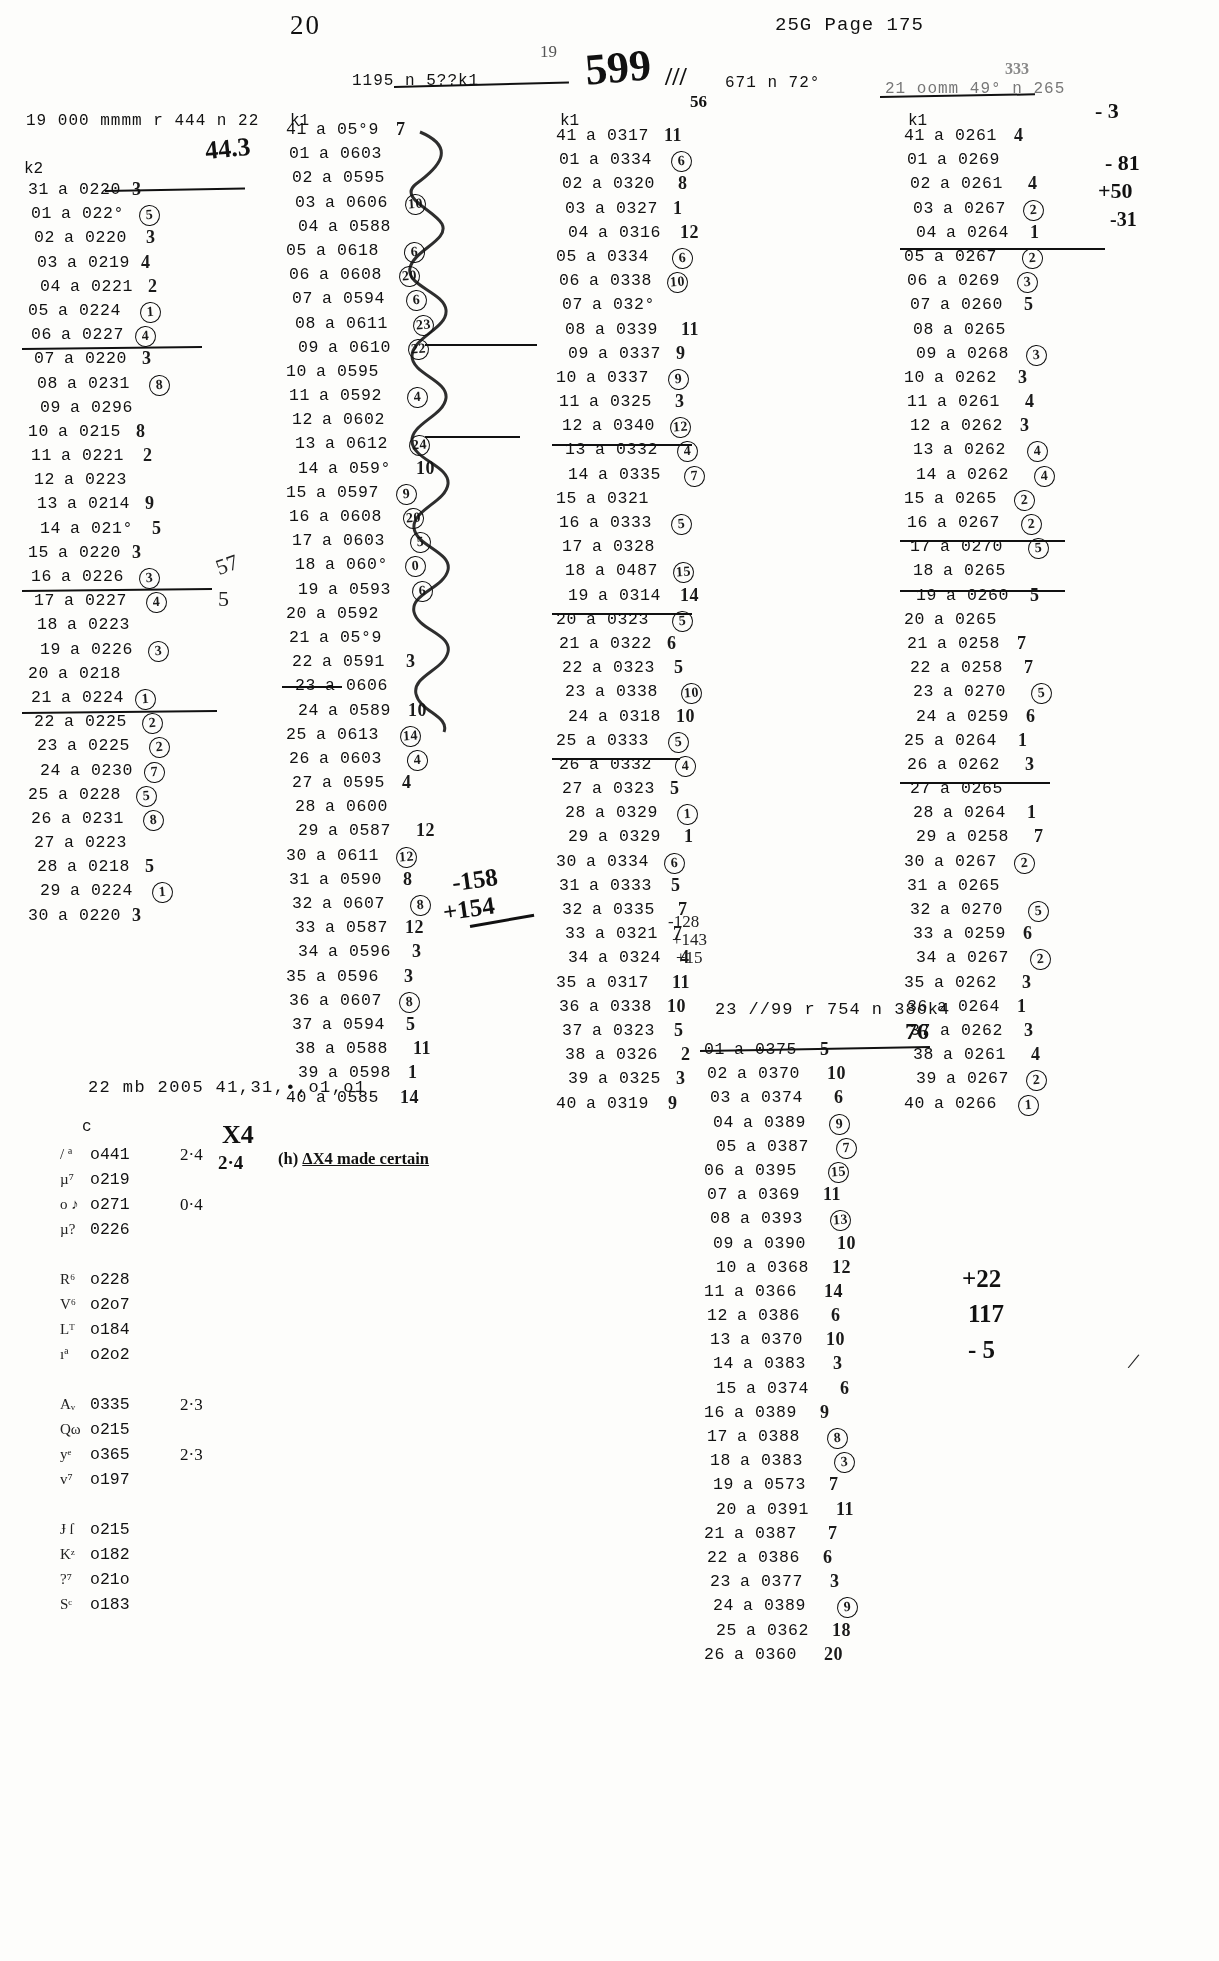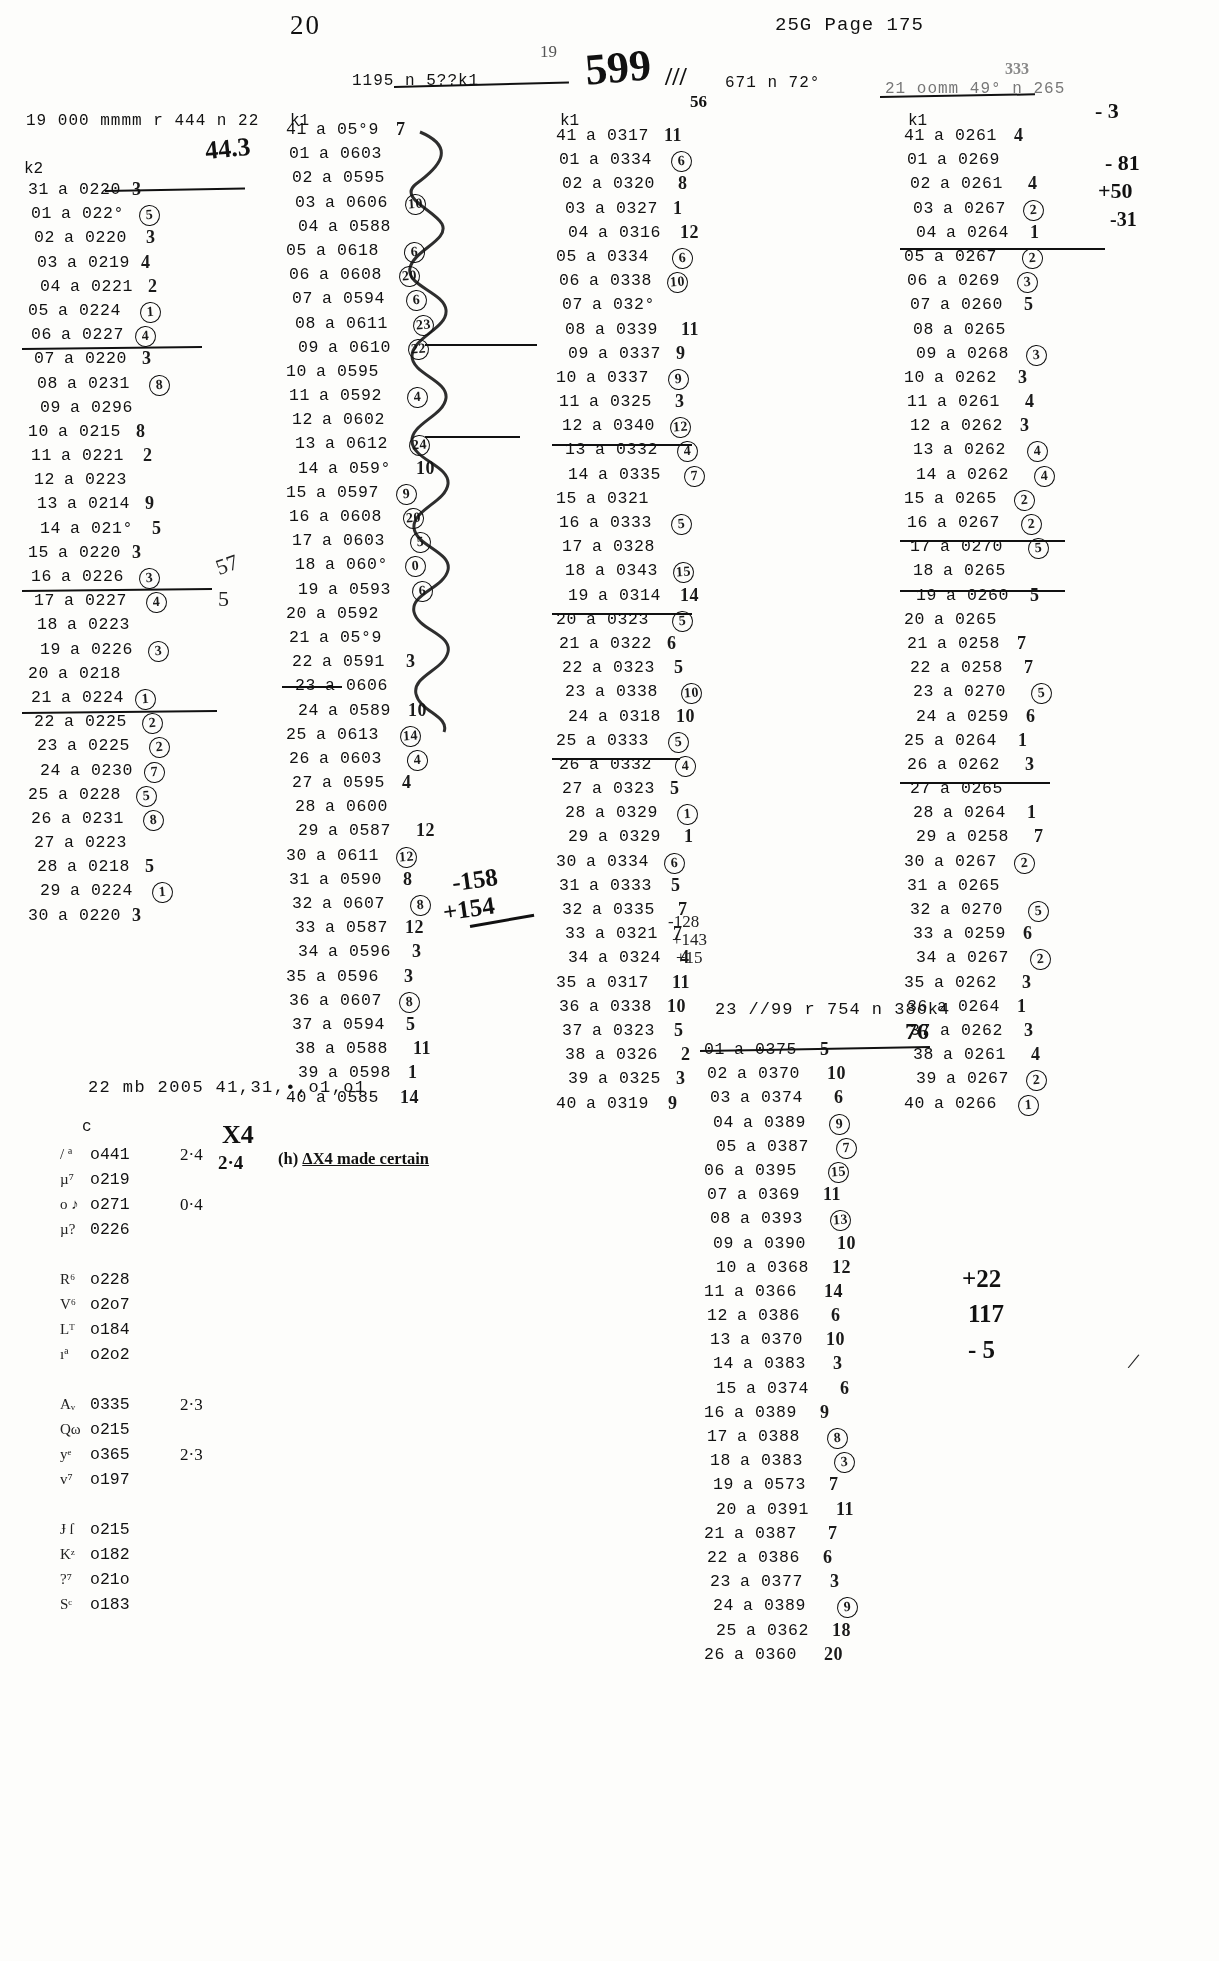--- a/index.html
+++ b/index.html
@@ -317,21 +317,21 @@
       <div class="row" style="padding-left: 13px;"><span class="idx" style="width: 30px;">08</span><span class="val">a 0339</span><span class="ann" style="left: 129px; top: -1px;">11</span></div>
       <div class="row" style="padding-left: 16px;"><span class="idx" style="width: 30px;">09</span><span class="val">a 0337</span><span class="ann" style="left: 124px; top: -1px;">9</span></div>
       <div class="row" style="padding-left: 4px;"><span class="idx" style="width: 30px;">10</span><span class="val">a 0337</span><span class="ann" style="left: 116px; top: -1px;"><span class="circ">9</span></span></div>
       <div class="row" style="padding-left: 7px;"><span class="idx" style="width: 30px;">11</span><span class="val">a 0325</span><span class="ann" style="left: 123px; top: -1px;">3</span></div>
       <div class="row" style="padding-left: 10px;"><span class="idx" style="width: 30px;">12</span><span class="val">a 0340</span><span class="ann" style="left: 118px; top: -1px;"><span class="circ">12</span></span></div>
       <div class="row" style="padding-left: 13px;"><span class="idx" style="width: 30px;">13</span><span class="val">a 0332</span><span class="ann" style="left: 125px; top: -1px;"><span class="circ">4</span></span></div>
       <div class="row" style="padding-left: 16px;"><span class="idx" style="width: 30px;">14</span><span class="val">a 0335</span><span class="ann" style="left: 132px; top: -1px;"><span class="circ">7</span></span></div>
       <div class="row" style="padding-left: 4px;"><span class="idx" style="width: 30px;">15</span><span class="val">a 0321</span></div>
       <div class="row" style="padding-left: 7px;"><span class="idx" style="width: 30px;">16</span><span class="val">a 0333</span><span class="ann" style="left: 119px; top: -1px;"><span class="circ">5</span></span></div>
       <div class="row" style="padding-left: 10px;"><span class="idx" style="width: 30px;">17</span><span class="val">a 0328</span></div>
-      <div class="row" style="padding-left: 13px;"><span class="idx" style="width: 30px;">18</span><span class="val">a 0343</span><span class="ann" style="left: 121px; top: -1px;"><span class="circ">15</span></span></div>
+      <div class="row" style="padding-left: 13px;"><span class="idx" style="width: 30px;">18</span><span class="val">a 0487</span><span class="ann" style="left: 121px; top: -1px;"><span class="circ">15</span></span></div>
       <div class="row" style="padding-left: 16px;"><span class="idx" style="width: 30px;">19</span><span class="val">a 0314</span><span class="ann" style="left: 128px; top: -1px;">14</span></div>
       <div class="row" style="padding-left: 4px;"><span class="idx" style="width: 30px;">20</span><span class="val">a 0323</span><span class="ann" style="left: 120px; top: -1px;"><span class="circ">5</span></span></div>
       <div class="row" style="padding-left: 7px;"><span class="idx" style="width: 30px;">21</span><span class="val">a 0322</span><span class="ann" style="left: 115px; top: -1px;">6</span></div>
       <div class="row" style="padding-left: 10px;"><span class="idx" style="width: 30px;">22</span><span class="val">a 0323</span><span class="ann" style="left: 122px; top: -1px;">5</span></div>
       <div class="row" style="padding-left: 13px;"><span class="idx" style="width: 30px;">23</span><span class="val">a 0338</span><span class="ann" style="left: 129px; top: -1px;"><span class="circ">10</span></span></div>
       <div class="row" style="padding-left: 16px;"><span class="idx" style="width: 30px;">24</span><span class="val">a 0318</span><span class="ann" style="left: 124px; top: -1px;">10</span></div>
       <div class="row" style="padding-left: 4px;"><span class="idx" style="width: 30px;">25</span><span class="val">a 0333</span><span class="ann" style="left: 116px; top: -1px;"><span class="circ">5</span></span></div>
       <div class="row" style="padding-left: 7px;"><span class="idx" style="width: 30px;">26</span><span class="val">a 0332</span><span class="ann" style="left: 123px; top: -1px;"><span class="circ">4</span></span></div>
       <div class="row" style="padding-left: 10px;"><span class="idx" style="width: 30px;">27</span><span class="val">a 0323</span><span class="ann" style="left: 118px; top: -1px;">5</span></div>
       <div class="row" style="padding-left: 13px;"><span class="idx" style="width: 30px;">28</span><span class="val">a 0329</span><span class="ann" style="left: 125px; top: -1px;"><span class="circ">1</span></span></div>

